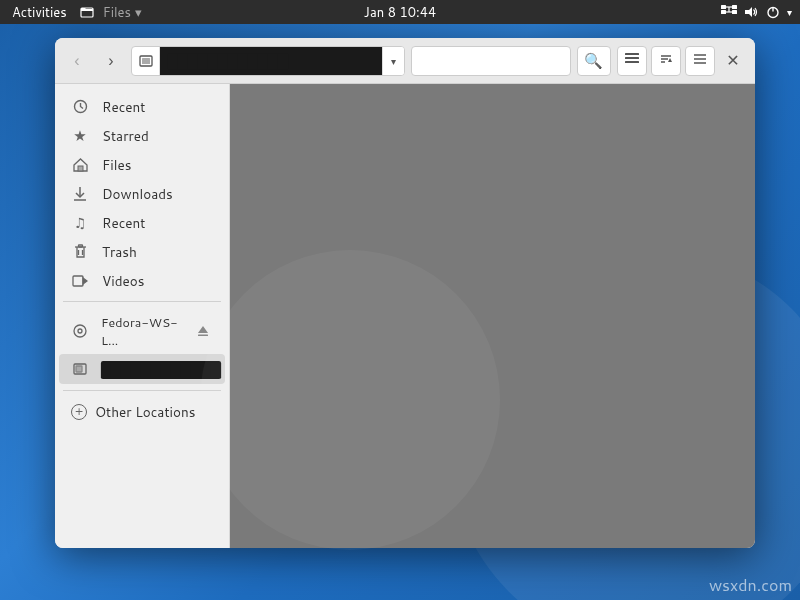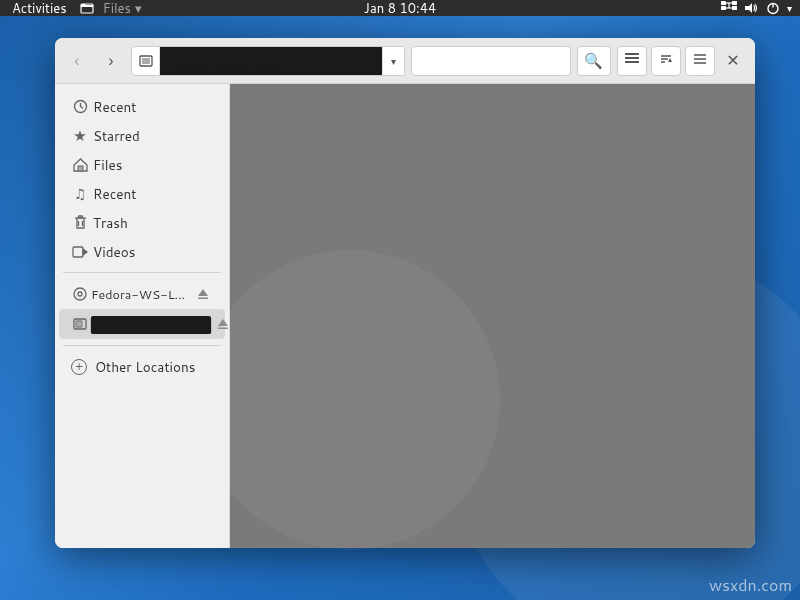--- a/index.html
+++ b/index.html
@@ -44,21 +44,21 @@
       background: rgba(255,255,255,0.05);
       border-radius: 50%;
     }
 
     
     .top-bar {
       position: absolute;
       top: 0;
       left: 0;
       right: 0;
-      height: 16px;
+      height: 24px;
       background: #2d2d2d;
       display: flex;
       align-items: center;
       justify-content: space-between;
       padding: 0 8px;
       color: white;
       font-size: 13px;
       z-index: 100;
       gap: 27px;
     }
@@ -262,21 +262,21 @@
       border-right: 1px solid #d8d8d8;
       overflow-y: auto;
       flex-shrink: 0;
       padding: 8px 0;
     }
 
     .sidebar-item {
       display: flex;
       align-items: center;
       padding: 5px 12px;
-      gap: 4px;
+      gap: 13px;
       cursor: pointer;
       color: #333;
       font-size: 13.5px;
       border-radius: 4px;
       margin: 0 4px;
       position: relative;
     }
 
     .sidebar-item-icon {
       width: 18px;
@@ -292,21 +292,21 @@
     .sidebar-divider {
       height: 1px;
       background: #d0d0d0;
       margin: 6px 8px;
     }
 
     .sidebar-drive-item {
       display: flex;
       align-items: center;
       padding: 5px 12px;
-      gap: 2px;
+      gap: 12px;
       cursor: pointer;
       color: #333;
       font-size: 13.5px;
       border-radius: 4px;
       margin: 0 4px;
     }
 
     .sidebar-drive-item.active {
       background: rgba(0,0,0,0.1);
     }
@@ -516,20 +516,30 @@
           <span class="sidebar-item-icon">
             <svg width="15" height="15" viewBox="0 0 15 15" fill="#666">
               <path d="M1 8 L7.5 2 L14 8 L14 14 L1 14 Z" fill="none" stroke="#666" stroke-width="1.3"></path>
               <rect x="5" y="9" width="5" height="5" fill="#aaa" stroke="#666" stroke-width="1"></rect>
             </svg>
           </span>
           <span>Files</span>
         </div>
 
 
+        <div class="sidebar-item">
+          <span class="sidebar-item-icon">
+            <svg width="14" height="15" viewBox="0 0 14 15" fill="#666">
+              <line x1="7" y1="1" x2="7" y2="10" stroke="#666" stroke-width="1.5"></line>
+              <polyline points="3,7 7,11 11,7" fill="none" stroke="#666" stroke-width="1.5"></polyline>
+              <line x1="1" y1="14" x2="13" y2="14" stroke="#666" stroke-width="1.5"></line>
+            </svg>
+          </span>
+          <span>Downloads</span>
+        </div>
 
         <div class="sidebar-item">
           <span class="sidebar-item-icon" style="color:#666;font-size:14px;">♫</span>
           <span>Recent</span>
         </div>
 
 
         <div class="sidebar-item">
           <span class="sidebar-item-icon">
             <svg width="13" height="15" viewBox="0 0 13 15" fill="none" stroke="#666" stroke-width="1.3">

